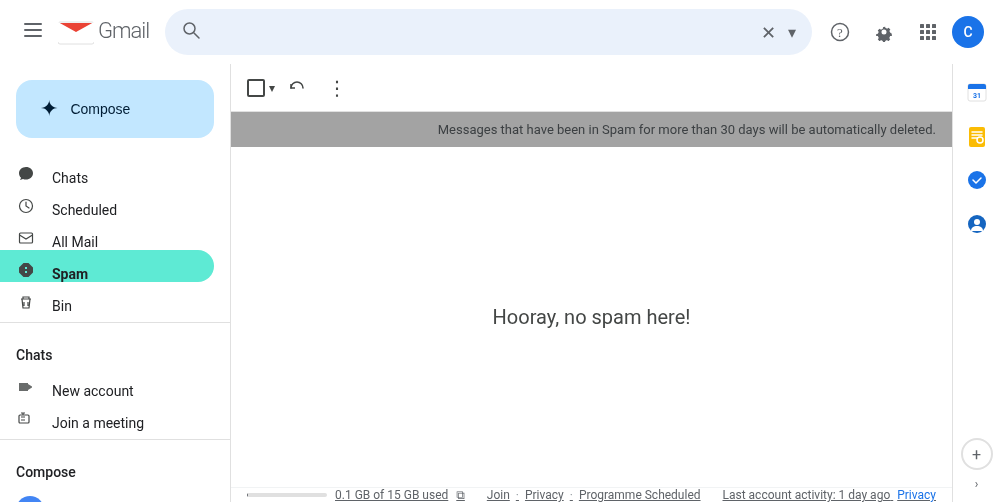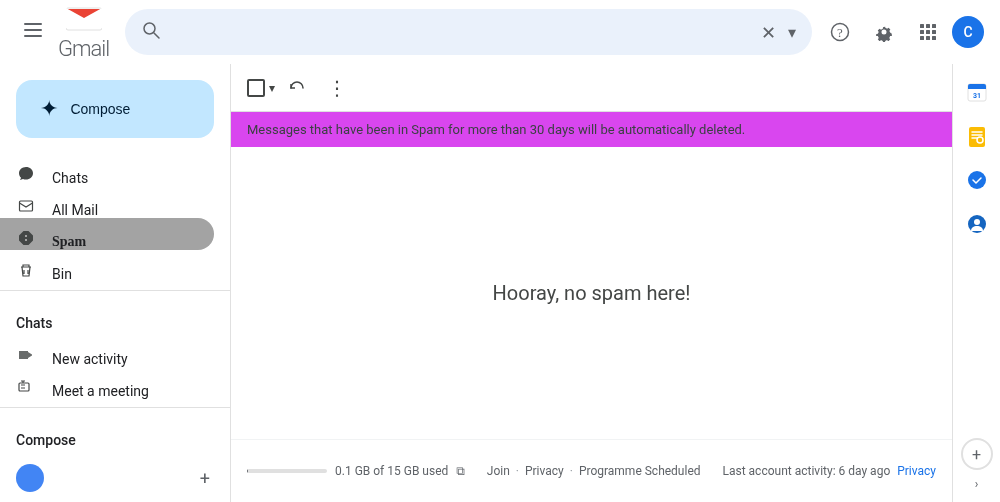--- a/index.html
+++ b/index.html
@@ -18,21 +18,21 @@
     
     .top-bar {
       display: flex;
       align-items: center;
       height: 64px;
       padding: 0 16px;
       gap: 8px;
       flex-shrink: 0;
     }
     .menu-icon { cursor: pointer; color: #5f6368; font-size: 20px; padding: 8px; border-radius: 50%; }
-    .logo-area { display: flex; align-items: center; gap: 4px; margin-right: 8px; flex-direction: column; }
+    .logo-area { display: flex; gap: 4px; margin-right: 8px; }
 
     .search-bar {
       flex: 1;
       max-width: 720px;
       background: #eaf1fb;
       border-radius: 24px;
       display: flex;
       align-items: center;
       height: 46px;
       padding: 0 16px;
@@ -111,23 +111,22 @@
       gap: 16px;
       padding: 0 16px;
       height: 32px;
       border-radius: 0 16px 16px 0;
       cursor: pointer;
       font-size: 14px;
       color: #202124;
       margin-right: 16px;
     }
     .nav-item.active {
-      background: #a3a3a3;
+      background: #5eead4;
       font-weight: 700;
-      font-family: Liberation Serif, serif;
     }
     .nav-icon { font-size: 16px; color: #444746; width: 20px; text-align: center; }
 
     .section-label {
       font-size: 14px;
       font-weight: 500;
       color: #202124;
       padding: 16px 16px 4px 16px;
     }
 
@@ -182,44 +181,45 @@
     .toolbar-btn {
       width: 36px; height: 36px;
       border-radius: 50%;
       display: flex; align-items: center; justify-content: center;
       cursor: pointer;
       color: #444746;
       font-size: 16px;
     }
 
     .spam-notice {
-      background: #d946ef;
+      background: #a3a3a3;
       padding: 10px 16px;
       font-size: 13px;
       color: #3c4043;
-      text-align: left;
+      text-align: right;
     }
 
     .empty-state {
       flex: 1;
       display: flex;
       align-items: center;
       justify-content: center;
       font-size: 20px;
       color: #444746;
     }
 
     .content-footer {
-      padding: 24px 16px;
+      padding: 0 16px;
       display: flex;
       justify-content: space-between;
       align-items: center;
       font-size: 12px;
       color: #5f6368;
       border-top: 1px solid #f1f3f4;
+      text-decoration: underline;
     }
     .storage-bar-container { display: flex; align-items: center; gap: 8px; }
     .storage-bar {
       width: 80px; height: 4px;
       background: #e0e0e0;
       border-radius: 2px;
       overflow: hidden;
     }
     .storage-bar-fill {
       height: 100%;
@@ -355,20 +355,29 @@
 
     <div class="nav-item">
       <span class="nav-icon">
         <svg width="16" height="16" viewBox="0 0 16 16" fill="#444746">
             <path d="M8 1C4.1 1 1 3.8 1 7.2c0 1.8.8 3.4 2.1 4.6L2 14l3-1.1c.9.4 1.9.6 3 .6 3.9 0 7-2.8 7-6.3S11.9 1 8 1z"></path>
           </svg>
       </span>
       <span>Chats</span>
     </div>
 
+    <div class="nav-item">
+      <span class="nav-icon">
+        <svg width="16" height="16" viewBox="0 0 16 16" fill="none" stroke="#444746" stroke-width="1.2">
+            <circle cx="8" cy="8" r="6.5"></circle>
+            <path d="M8 4v4l3 2" stroke-linecap="round"></path>
+          </svg>
+      </span>
+      <span>Scheduled</span>
+    </div>
 
     <div class="nav-item">
       <span class="nav-icon">
         <svg width="16" height="16" viewBox="0 0 16 16" fill="none" stroke="#444746" stroke-width="1.2">
             <rect x="1.5" y="3" width="13" height="10" rx="1"></rect>
             <path d="M1.5 5l6.5 4 6.5-4"></path>
           </svg>
       </span>
       <span>All Mail</span>
     </div>
@@ -394,31 +403,31 @@
     <div class="sidebar-divider"></div>
 
     <div class="section-label">Chats</div>
 
     <div class="nav-item">
       <span class="nav-icon">
         <svg width="16" height="16" viewBox="0 0 16 16" fill="#444746">
             <path d="M10 5v6l4-2.5V7.5L10 5zM1 4h9v8H1z" opacity=".8"></path>
           </svg>
       </span>
-      <span>New activity</span>
+      <span>New account</span>
     </div>
 
     <div class="nav-item">
       <span class="nav-icon">
         <svg width="16" height="16" viewBox="0 0 16 16" fill="none" stroke="#444746" stroke-width="1.2">
             <rect x="1" y="4" width="10" height="8" rx="1"></rect>
             <path d="M3 2h4M5 2v2M3 6h4M3 9h4"></path>
           </svg>
       </span>
-      <span>Meet a meeting</span>
+      <span>Join a meeting</span>
     </div>
 
     <div class="sidebar-divider"></div>
 
     <div class="section-label">Compose</div>
 
     <div class="hangouts-section">
       <div style="display:flex; align-items:center; justify-content:space-between;">
         <div class="hangouts-user">
           <div class="hangouts-avatar">
@@ -463,21 +472,21 @@
         <span class="storage-external-icon">⧉</span>
       </div>
       <div class="footer-links">
         <span>Join</span>
         <span class="footer-dot">·</span>
         <span>Privacy</span>
         <span class="footer-dot">·</span>
         <span>Programme Scheduled</span>
       </div>
       <div>
-        <span>Last account activity: 6 day ago</span>
+        <span>Last account activity: 1 day ago</span>
         <span style="margin-left:4px; color:#1a73e8; cursor:pointer;">Privacy</span>
       </div>
     </div>
   </div>
 
   <div class="right-sidebar">
 
     <div class="right-icon-btn">
       <svg width="22" height="22" viewBox="0 0 22 22">
         <rect x="2" y="3" width="18" height="17" rx="2" fill="white" stroke="#e0e0e0" stroke-width="1"></rect>

